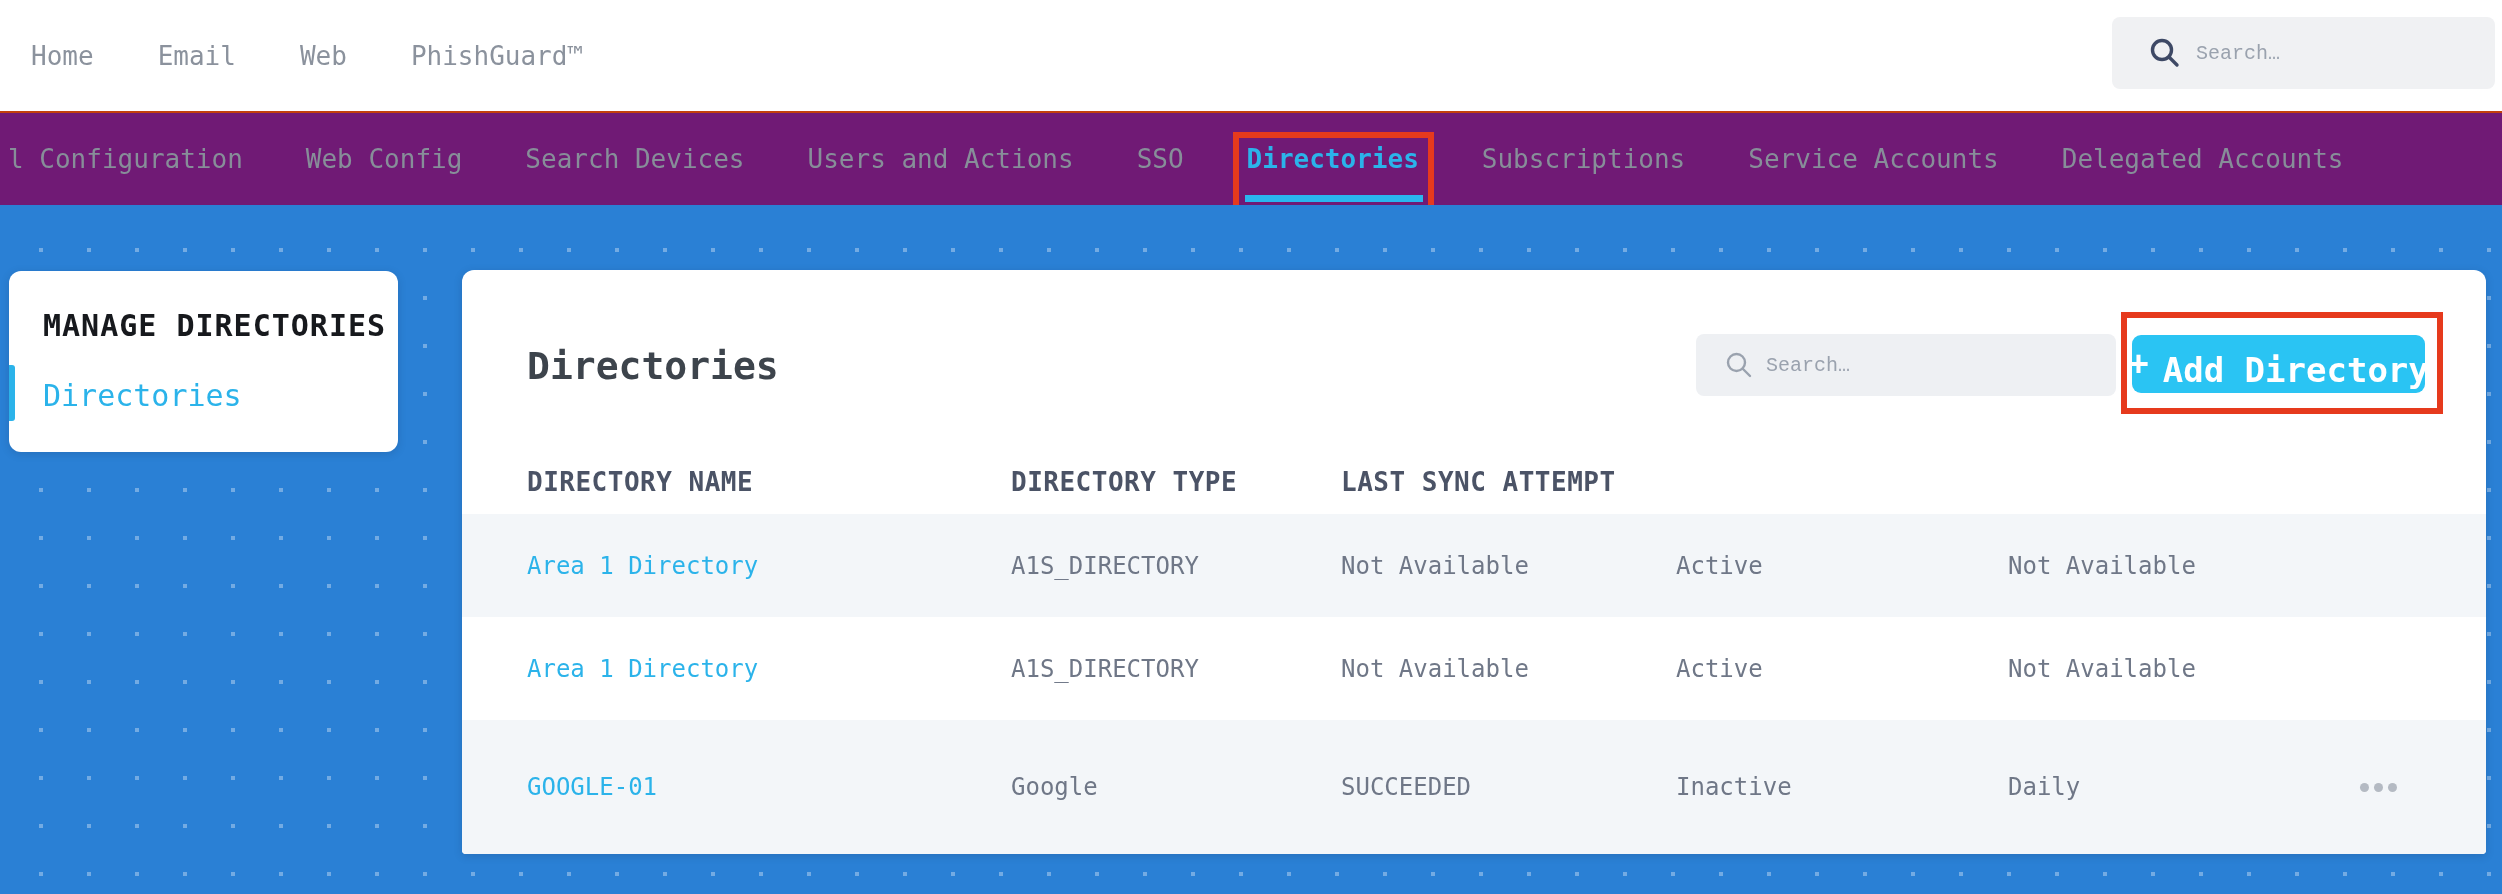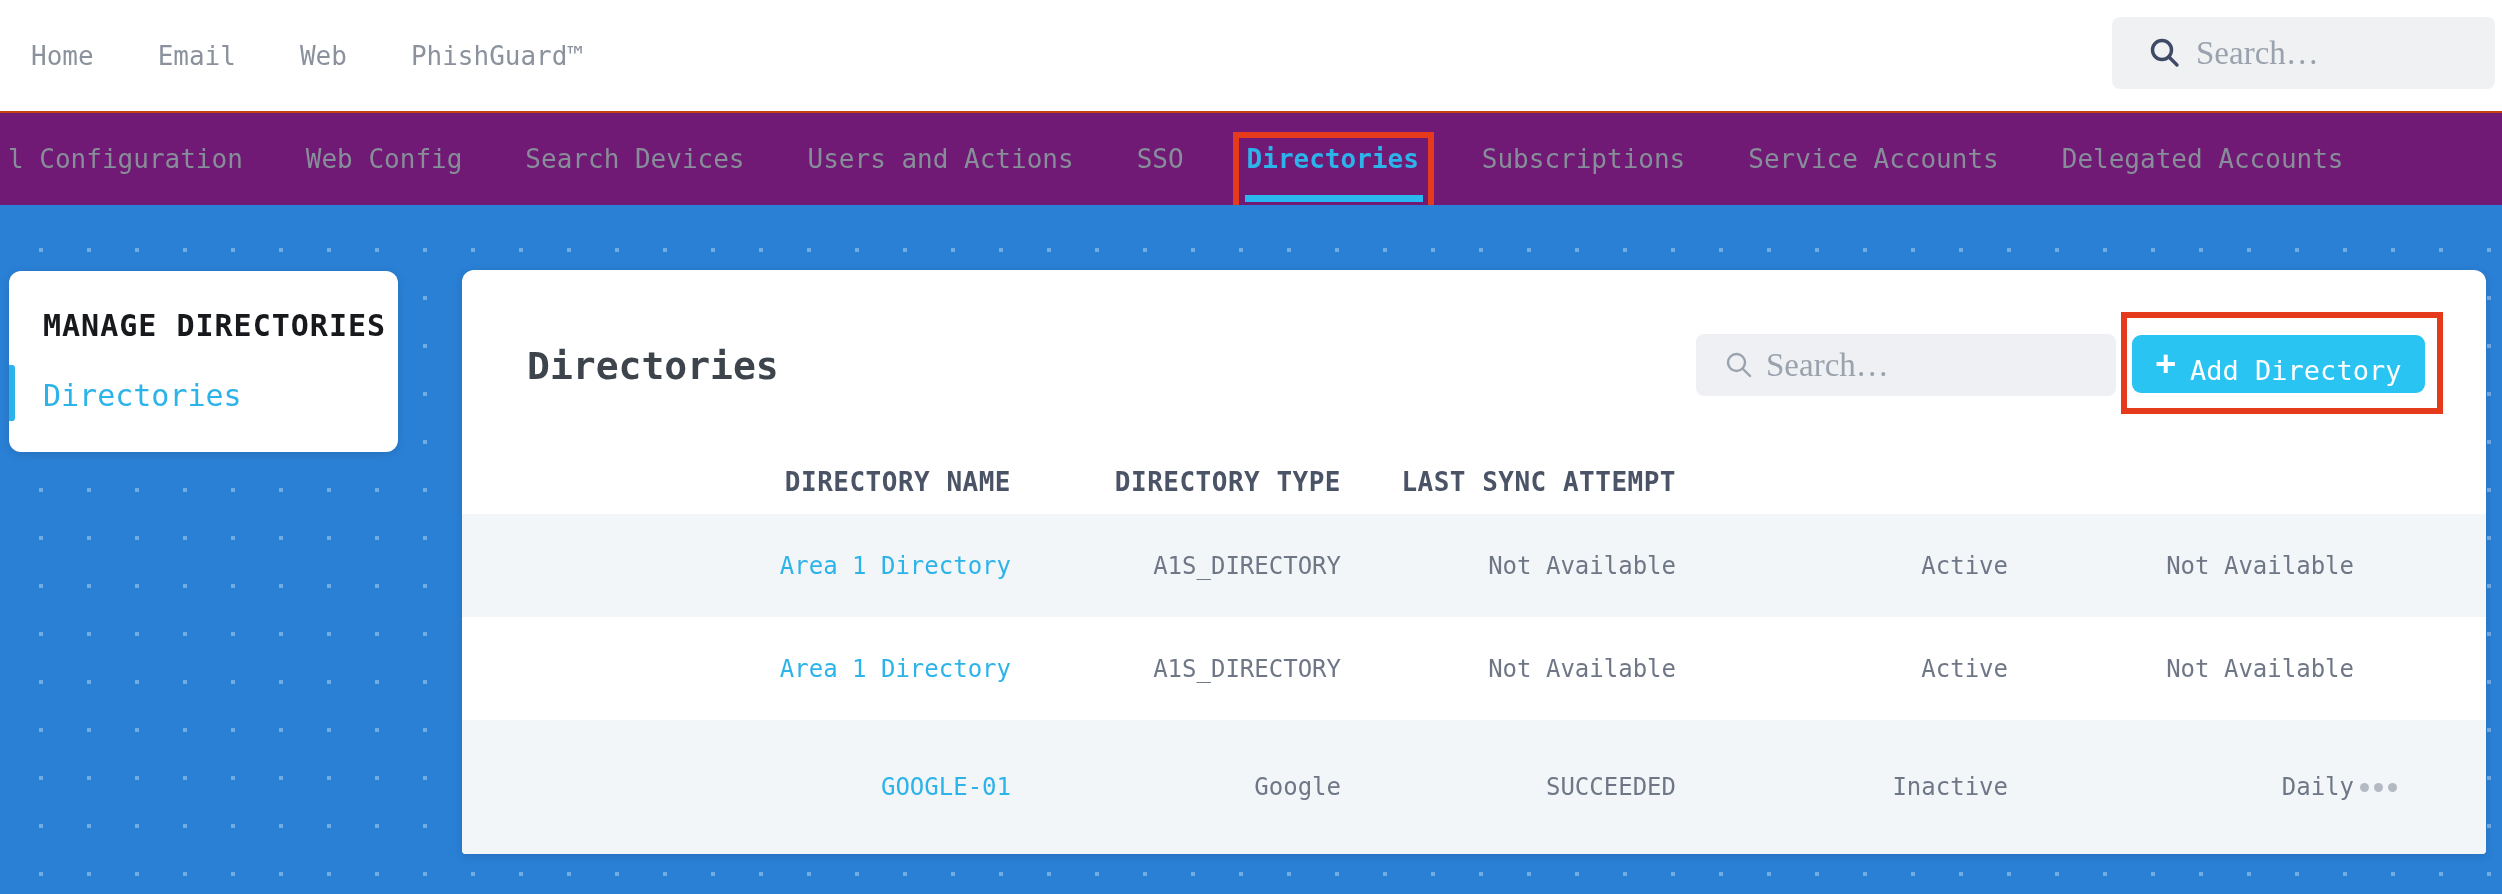--- a/index.html
+++ b/index.html
@@ -9,21 +9,21 @@
   
   .nav-primary { position:absolute; top:0; left:0; right:0; height:113px;
     background:#fff; border-bottom:2px solid #c2410c; }
   .nav-links { position:absolute; left:31px; top:0; height:111px;
     display:flex; align-items:center; gap:64px; }
   .nav-link { font-size:26px; color:#8b929d; text-decoration:none; cursor:pointer; white-space:nowrap; }
   .search-top { position:absolute; right:7px; top:17px; width:383px; height:72px;
     background:#f0f1f3; border-radius:8px; display:flex; align-items:center; padding:0 20px; }
   .search-top svg { flex:0 0 auto; margin:0 14px 0 16px; }
   .search-input { border:none; outline:none; background:transparent; width:100%;
-    font-family:Liberation Serif, serif; font-size:33px; color:#c2410c; }
+    font-family:Liberation Mono, monospace; font-size:20px; color:#c2410c; }
   .search-input::placeholder { color:#9aa2ae; }
 
   
   .nav-secondary { position:absolute; top:113px; left:0; right:0; height:92px; background:#701a75;
     display:flex; align-items:center; gap:63px; padding-left:8px; overflow:visible; }
   .tab { position:relative; font-size:26px; color:#878e99; cursor:pointer; white-space:nowrap; }
   .tab.active .tab-label { color:#2bb3ea; font-weight:bold; }
   .tab-underline { position:absolute; left:-2px; right:-4px; top:51px; height:7px;
     background:#2ab6ee; }
   .annotation-box { position:absolute; left:-14px; right:-15px; top:-12px; height:86px;
@@ -51,30 +51,30 @@
   .panel-title { position:absolute; left:65px; top:74px; font-size:38px; font-weight:bold;
     color:#3d444c; white-space:nowrap; }
   .search-panel { position:absolute; left:1234px; top:64px; width:420px; height:62px;
     background:#eef0f3; border-radius:8px; display:flex; align-items:center; padding:0 16px; }
   .search-panel svg { flex:0 0 auto; margin:0 12px 0 12px; }
   .btn-wrap { position:absolute; left:1670px; top:65px; width:293px; height:58px; }
   .add-btn { position:relative; width:100%; height:100%; border:none; cursor:pointer;
     background:#2ac4f3; border-radius:9px; color:#fff; font-family:inherit;
     display:flex; align-items:center; justify-content:center; gap:14px; }
   .add-btn .plus { font-size:34px; font-weight:bold; line-height:1; margin-top:-3px; }
-  .add-btn .lbl { font-size:27px; font-weight:normal; white-space:nowrap;margin-top:12px; }
+  .add-btn .lbl { font-size:34px; font-weight:bold; white-space:nowrap;margin-top:12px; }
   .btn-annotation { position:absolute; left:-11px; right:-18px; top:-23px; bottom:-21px;
     border:6px solid #e63a1d; pointer-events:none; }
 
   
   .table { position:absolute; left:0; right:0; top:180px; bottom:0;
     display:flex; flex-direction:column; overflow:hidden; border-radius:0 0 4px 4px; }
   .trow, .thead { display:grid;
     grid-template-columns:484px 330px 335px 332px 346px 1fr;
-    padding-left:65px; align-items:center;text-align:right; }
+    padding-left:65px; align-items:center; }
   .thead { height:64px; }
   .th { font-size:26px; font-weight:bold; color:#4b5366; letter-spacing:.5px; white-space:nowrap; }
   .trow { height:103px; font-size:24px; color:#6f7787; white-space:nowrap; }
   .trow.striped { background:#f3f6f9; }
   .trow.grow { flex:1 1 auto; height:auto; }
   .cell-link { color:#2bb3ea; cursor:pointer; text-decoration:none; }
   .menu-dots { display:inline-flex; gap:5px; align-items:center; cursor:pointer;
     padding:10px 6px; width:fit-content; }
   .menu-dots i { width:9px; height:9px; border-radius:50%; background:#b4bac3; }
 </style>

